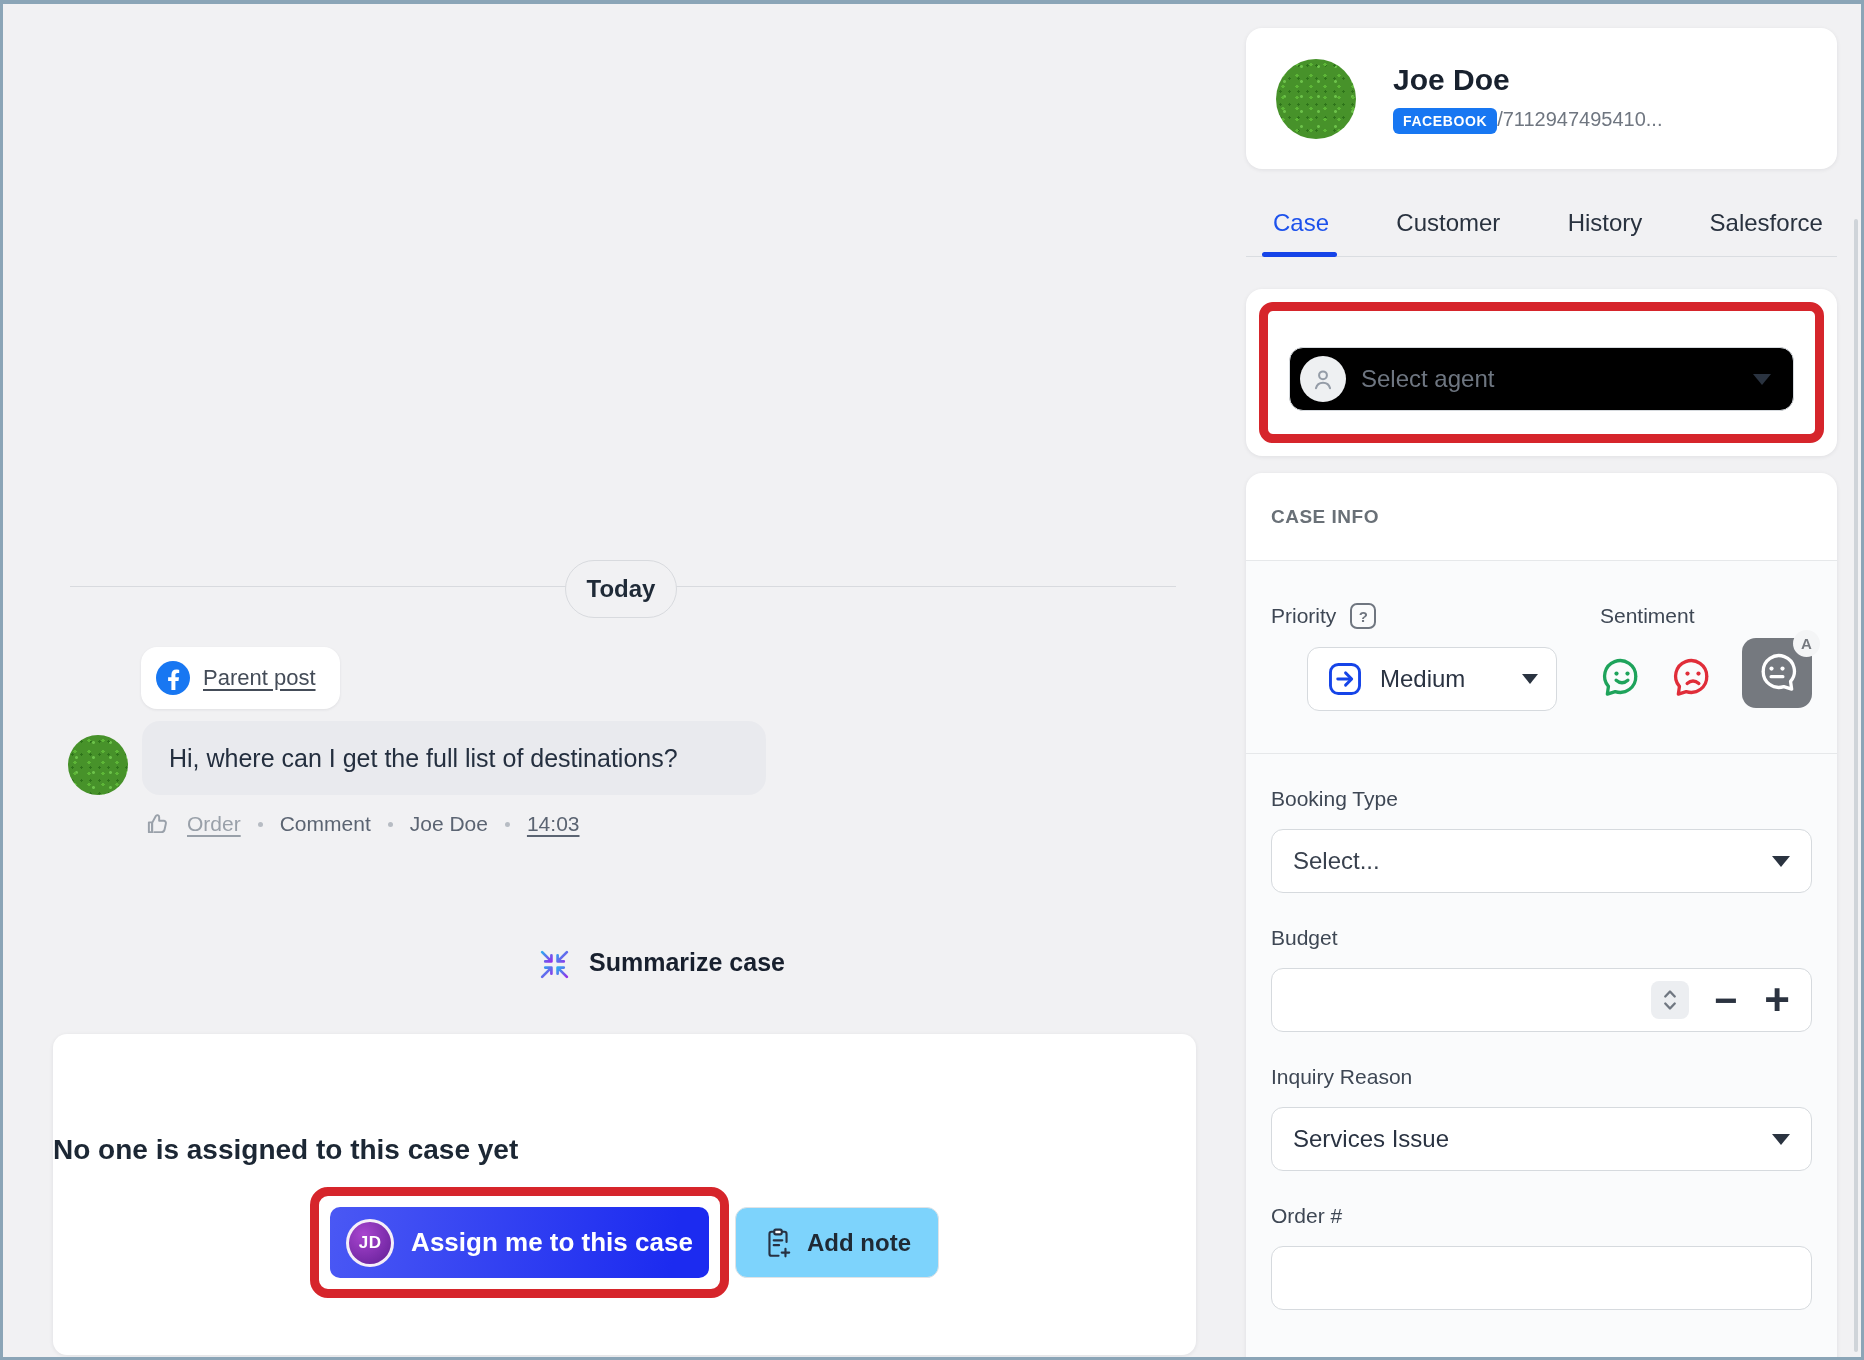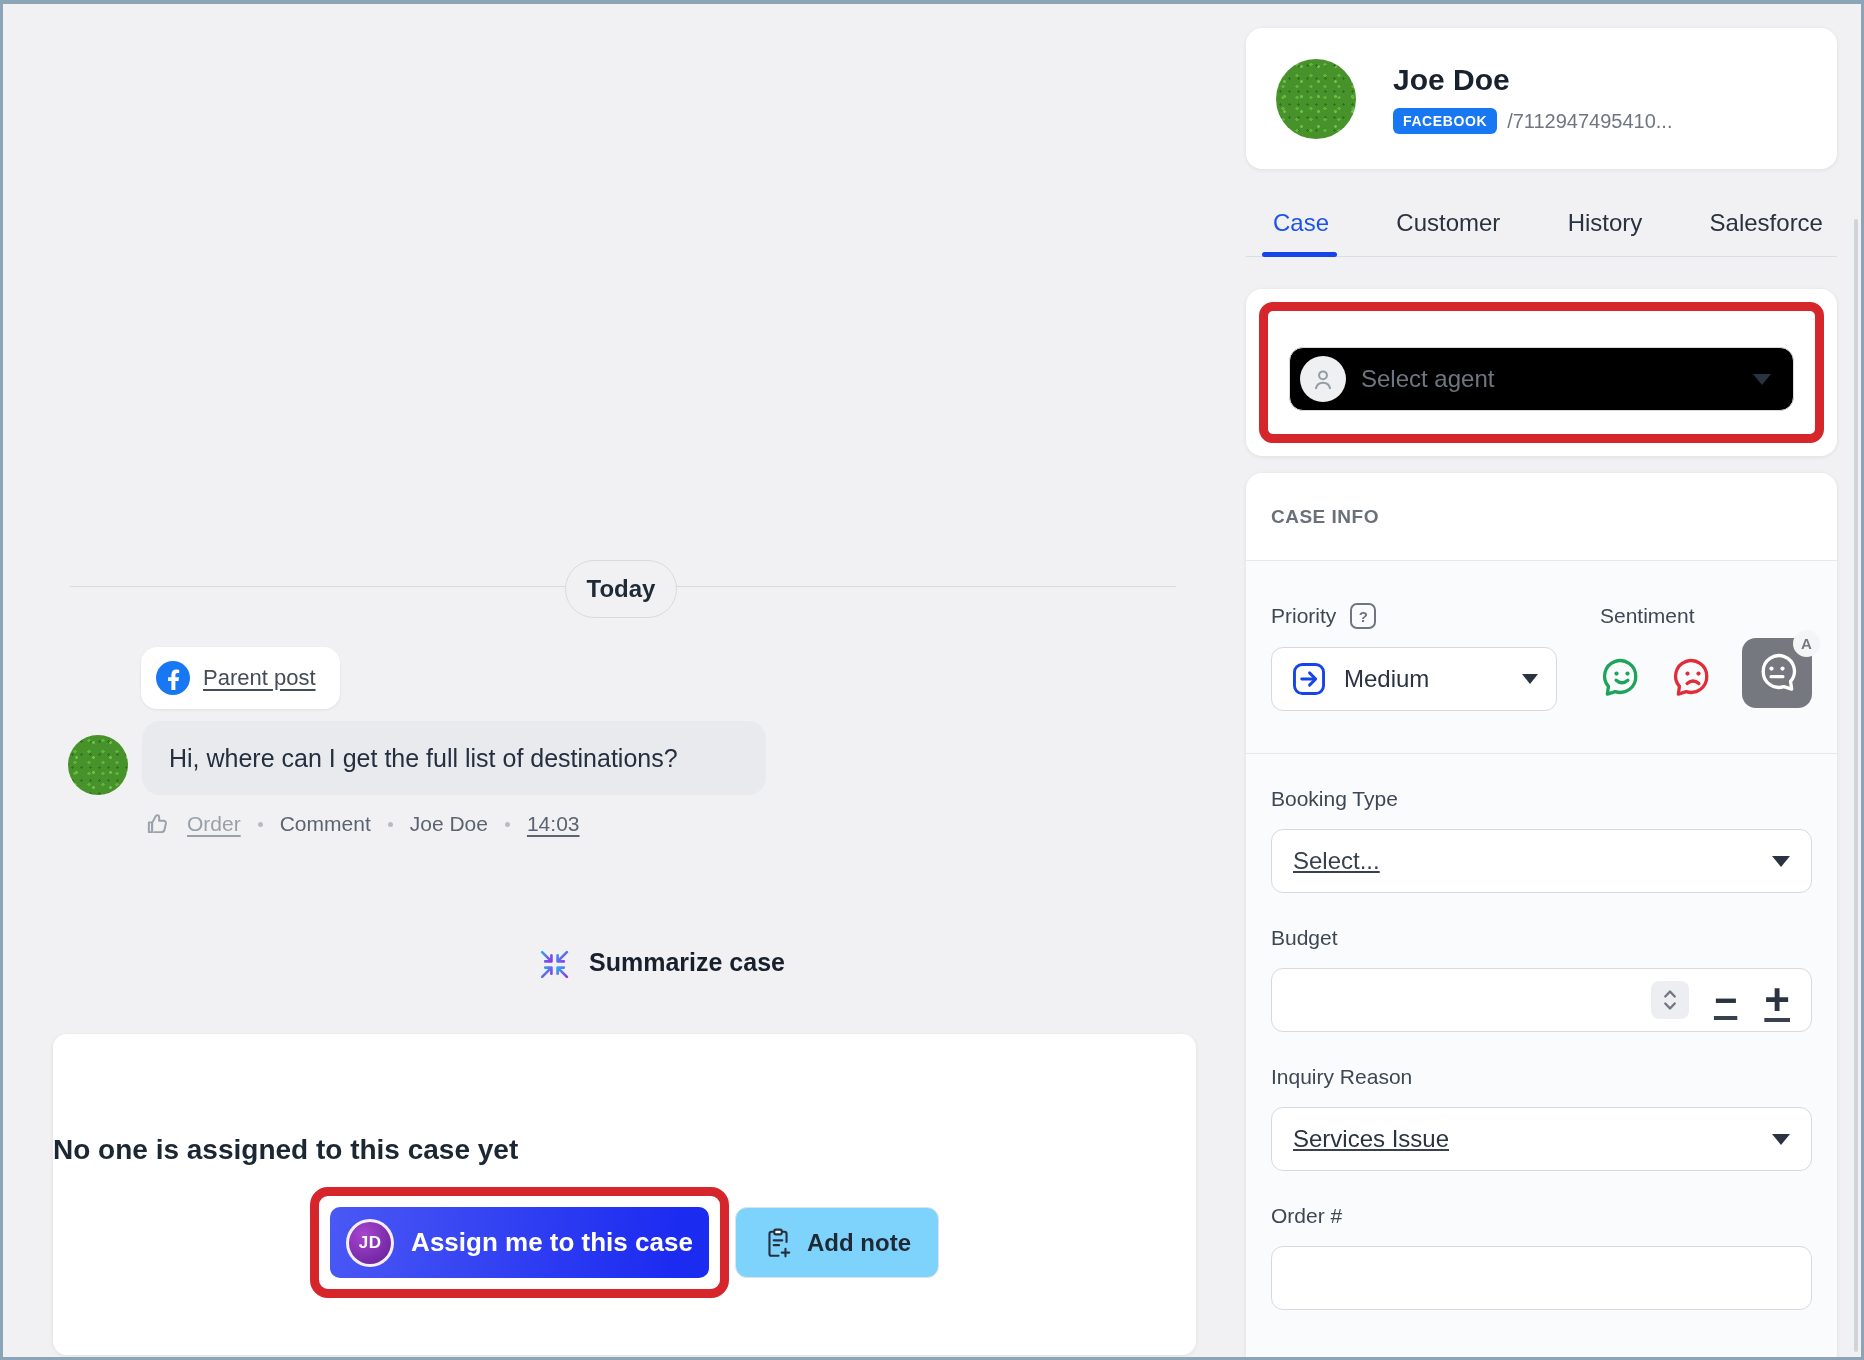--- a/index.html
+++ b/index.html
@@ -86,21 +86,21 @@
   }
 
   
   .sidebar { position:absolute; left:1243px; top:0; width:591px; }
 
   .card { background:#fff; border-radius:16px; box-shadow:0 1px 4px rgba(20,30,40,.08); }
 
   .profile-card { margin-top:24px; height:141px; display:flex; align-items:center; gap:37px; padding-left:30px; }
   .profile-avatar { width:80px; height:80px; border-radius:50%; }
   .profile-name { font-size:30px; font-weight:bold; color:#18212e; margin-bottom:11px; }
-  .badge-row { display:flex; align-items:center; gap:10px; }
+  .badge-row { display:flex; }
   .fb-badge { background:#1877f2; color:#fff; font-size:14px; font-weight:bold;
     letter-spacing:.6px; padding:5px 10px; border-radius:6px; }
   .profile-id { font-size:20px; color:#6f7680; }
 
   .tabs { margin-top:40px; display:flex; justify-content:space-between; align-items:flex-end;
     padding:0 14px 19px 27px; border-bottom:1px solid #dadde1; position:relative; }
   .tab { font-size:24px; line-height:28px; color:#29323f; cursor:pointer; position:relative; }
   .tab.active { color:#1d52ec; }
   .tab.active::after { content:""; position:absolute; left:-11px; right:-8px; bottom:-20px;
     height:5px; border-radius:4px; background:#1544e8; }
@@ -129,39 +129,39 @@
 
   .prio-section { display:flex; padding-top:40px; }
   .prio-col { width:296px; }
   .sent-col { flex:1; padding-left:43px; }
   .mini-label { font-size:21px; color:#3e4754; }
   .label-row { display:flex; align-items:center; gap:14px; height:30px; }
   .help-icon { width:26px; height:26px; border:2px solid #6f7680; border-radius:7px;
     display:flex; align-items:center; justify-content:center;
     font-size:15px; font-weight:bold; color:#6f7680; }
   .prio-field { margin-top:16px; height:64px; background:#fff; border:1.5px solid #d6dade;
-    border-radius:12px; display:flex; align-items:center; gap:16px; padding:0 18px; cursor:pointer; }
+    border-radius:12px; display:flex; align-items:center; gap:16px; padding:0 18px; cursor:pointer;margin-left:36px; }
   .prio-field .val { font-size:24px; color:#2a3342; }
   .prio-field .caret { border-left-width:8px; border-right-width:8px; border-top-width:10px; }
 
   .sent-icons { margin-top:17px; display:flex; align-items:center; gap:27px; }
   .sent-btn { background:none; border:none; padding:0; cursor:pointer; line-height:0; }
   .neutral-tile { position:relative; width:70px; height:70px; border-radius:14px; background:#75797f;
     display:flex; align-items:center; justify-content:center; border:none; cursor:pointer;
     margin-top:-10px; }
   .a-badge { position:absolute; top:-8px; right:-8px; width:27px; height:27px; border-radius:50%;
     background:#f4f5f6; display:flex; align-items:center; justify-content:center;
     font-size:15px; font-weight:bold; color:#75797f; }
 
   .ci-divider { margin:42px -25px 0; height:1px; background:#e6e8ea; }
 
   .fgroup { margin-top:33px; }
   .fgroup .field {
     margin-top:18px; height:64px; background:#fff; border:1.5px solid #d6dade; border-radius:12px;
-    display:flex; align-items:center; padding:0 21px; font-size:24px; color:#39414e; cursor:pointer;text-decoration:underline;
+    display:flex; align-items:center; padding:0 21px; font-size:24px; color:#39414e; cursor:pointer;
   }
   .spin-box { margin-left:auto; width:38px; height:38px; background:#eceef1; border-radius:8px;
     display:flex; align-items:center; justify-content:center; cursor:pointer; }
   .step-minus { margin-left:25px; font-size:40px; font-weight:bold; color:#2b3340; cursor:pointer; line-height:0; }
   .step-plus { margin-left:27px; font-size:44px; font-weight:bold; color:#2b3340; cursor:pointer; line-height:0; }
 
   .scroll-line { position:absolute; left:1851px; top:215px; bottom:5px; width:4px;
     background:#cfd4d9; border-radius:2px; }
 </style>
 </head>

